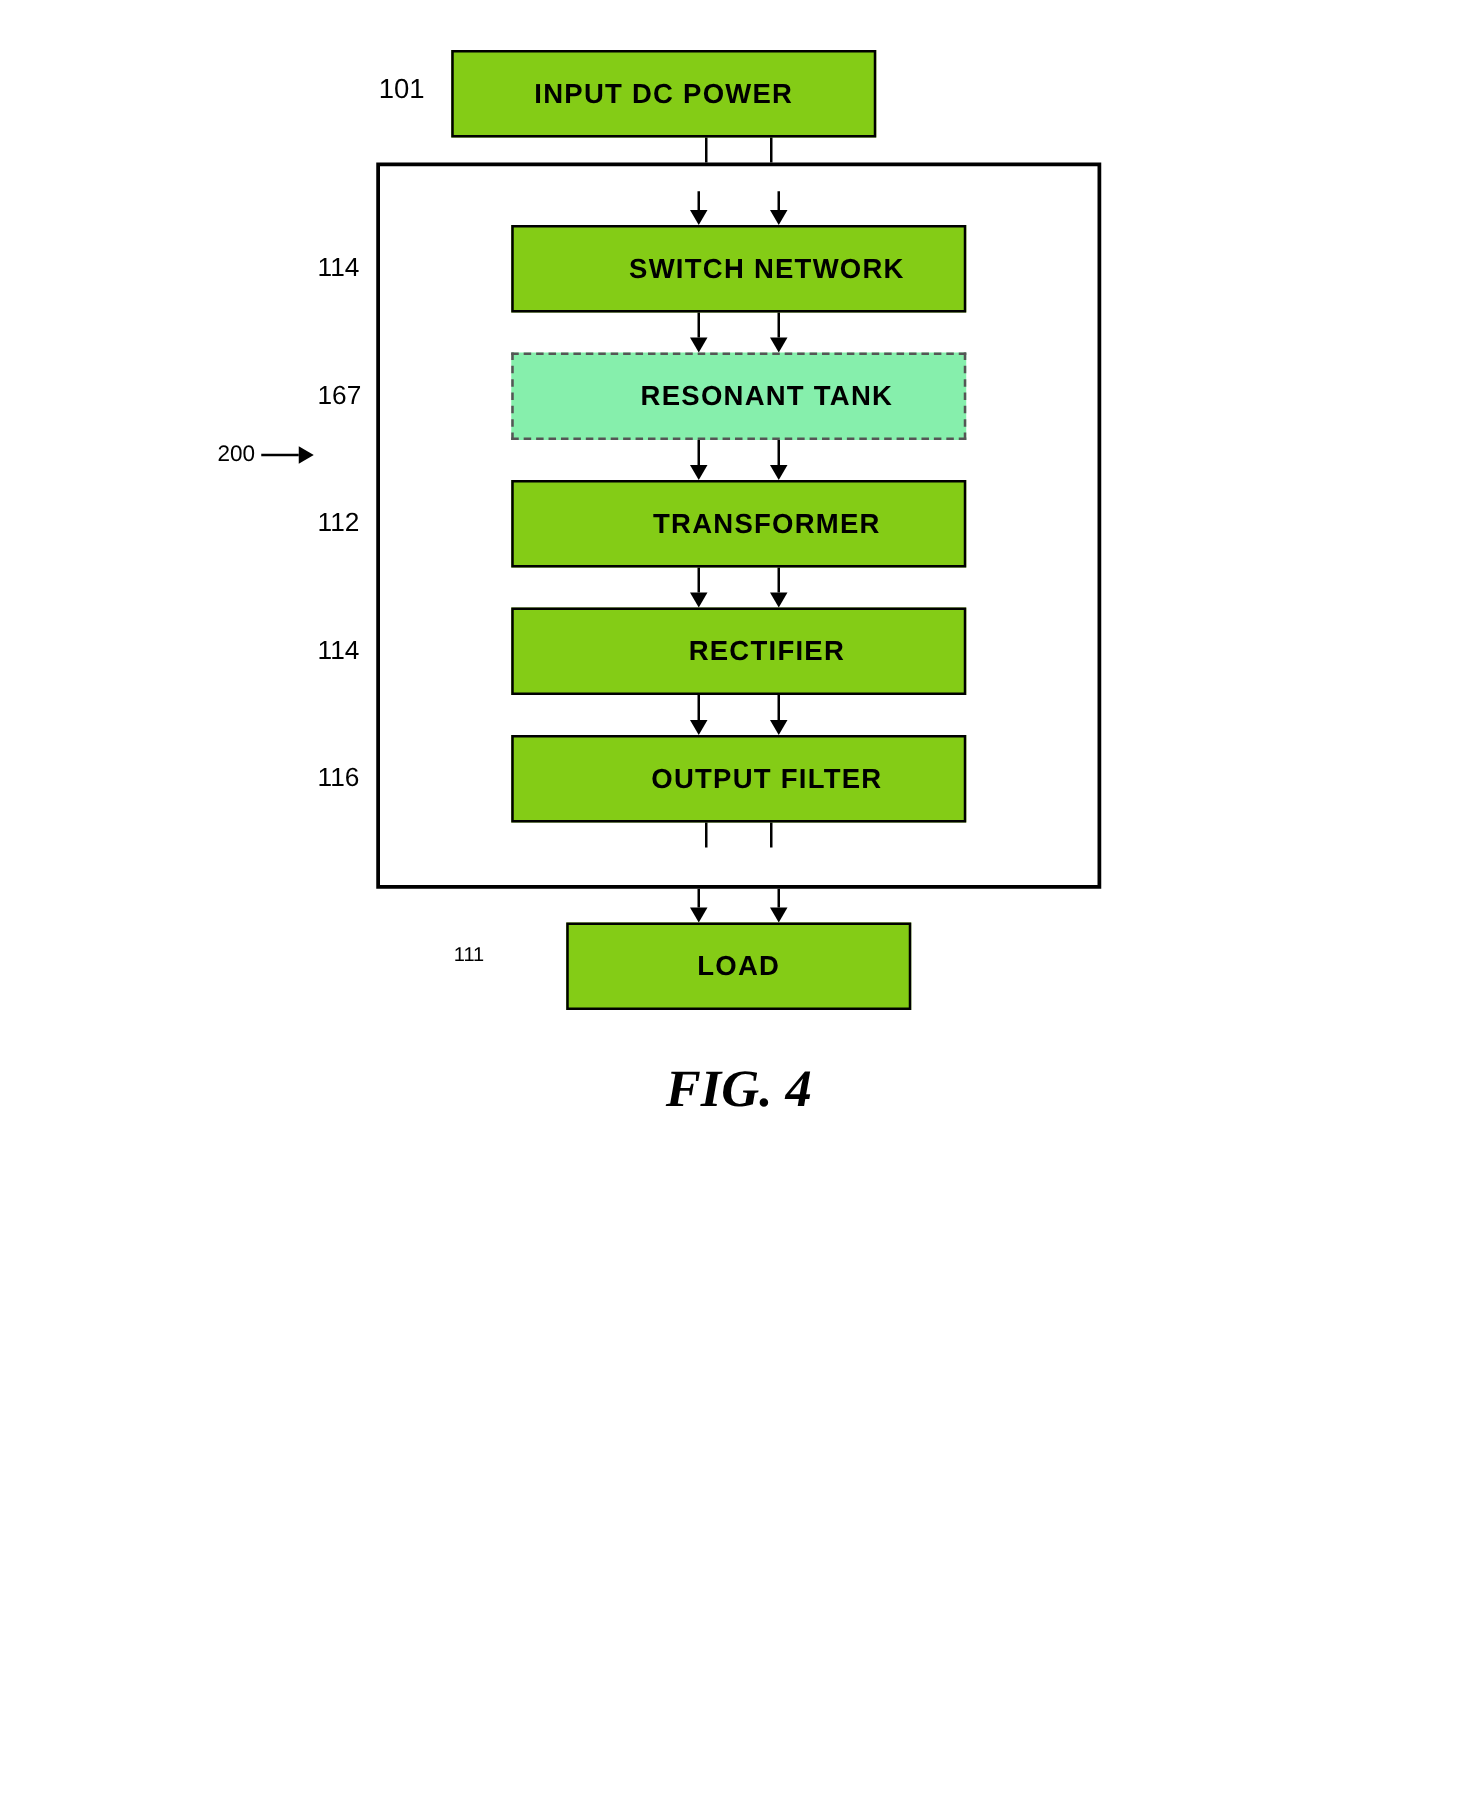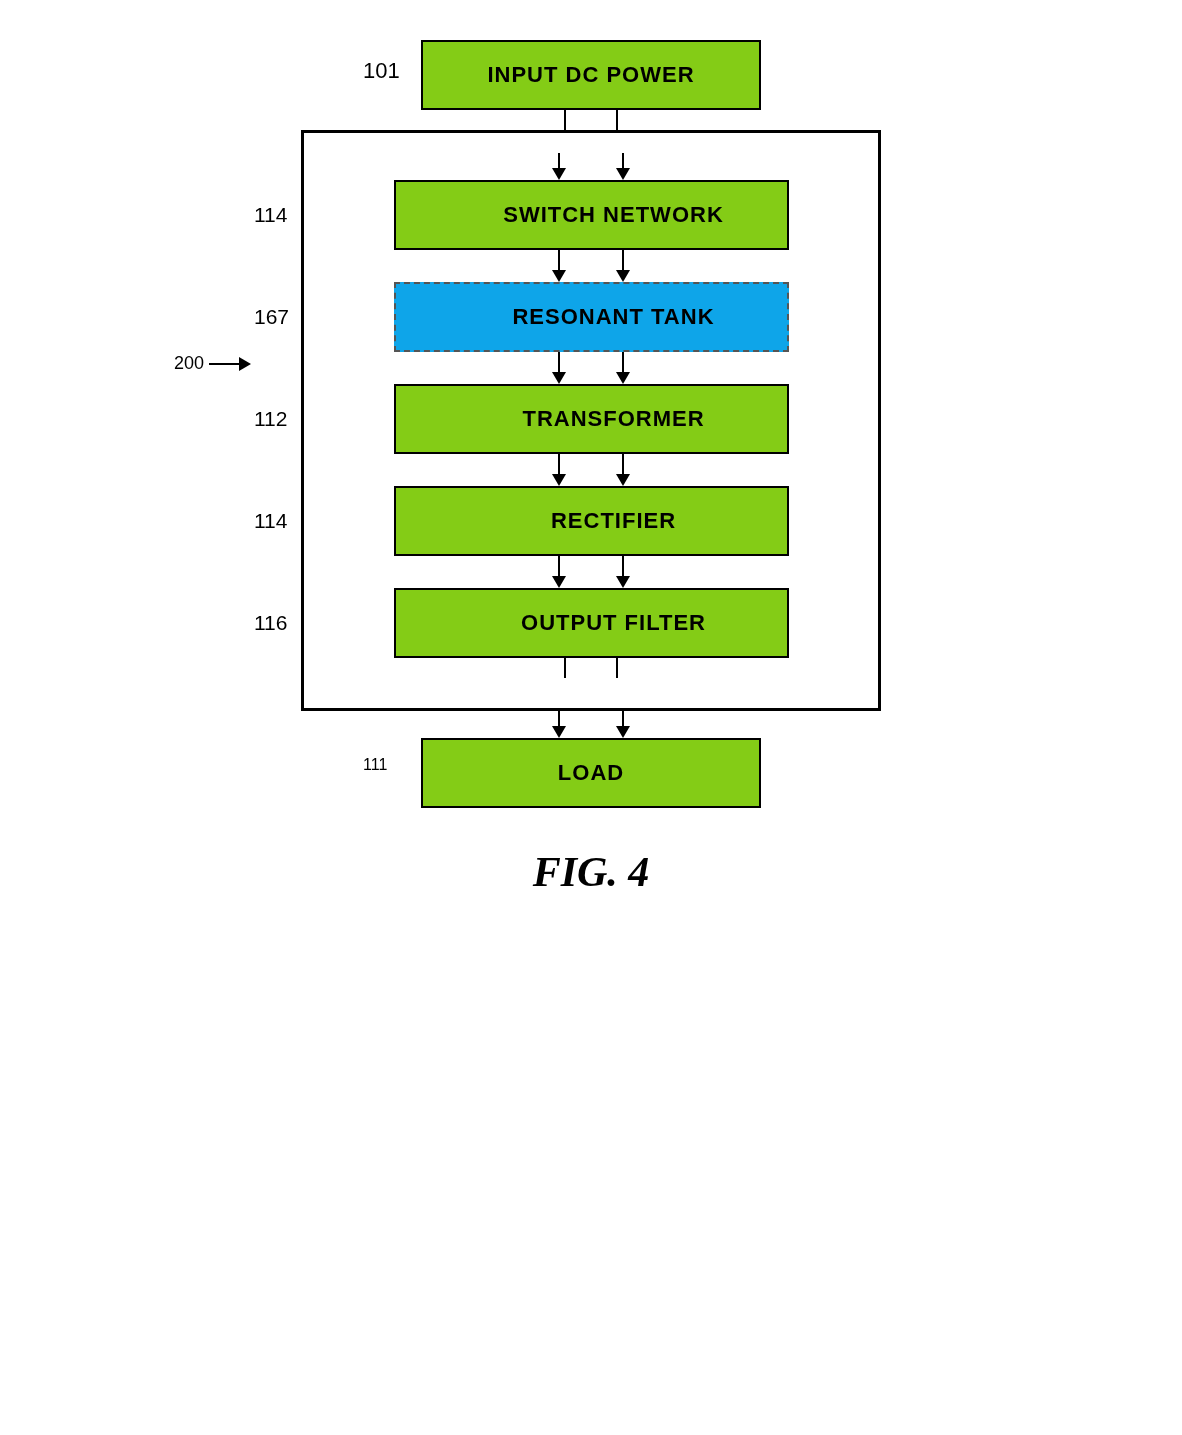--- a/index.html
+++ b/index.html
@@ -20,21 +20,20 @@
       flex-direction: column;
       align-items: center;
       position: relative;
       width: 700px;
     }
 
     
     .input-block-wrapper {
       display: flex;
       flex-direction: column;
-      align-items: center;
       position: relative;
       width: 100%;
     }
 
     .block {
       border: 2.5px solid #000;
       background: #84cc16;
       display: flex;
       align-items: center;
       justify-content: center;
@@ -80,21 +79,21 @@
       border: 3px solid #000;
       padding: 20px 40px 30px 40px;
       display: flex;
       flex-direction: column;
       align-items: center;
       position: relative;
       width: 580px;
     }
 
     .inner-block {
-      width: 395px;
+      width: 364px;
       height: 70px;
       position: relative;
       padding-left: 45px;
     }
 
     .block-label {
       position: absolute;
       font-size: 21px;
       font-weight: normal;
       white-space: nowrap;
@@ -118,21 +117,21 @@
     
     .load-block-wrapper {
       display: flex;
       flex-direction: column;
       align-items: center;
       position: relative;
       width: 100%;
     }
 
     .load-block {
-      width: 340px;
+      width: 276px;
       height: 70px;
     }
 
     
     .fig-label {
       font-size: 42px;
       font-style: italic;
       font-weight: bold;
       margin-top: 40px;
       font-family: 'Times New Roman', Times, serif;
@@ -166,21 +165,21 @@
     .arrow-right-head {
       width: 0;
       height: 0;
       border-top: 7px solid transparent;
       border-bottom: 7px solid transparent;
       border-left: 12px solid #000;
     }
 
     .resonant-tank-block {
       border: 2.5px dashed #555;
-      background: #0ea5e9;
+      background: #86efac;
     }
 
     .arrow-top {
       height: 20px;
     }
   </style>
 </head>
 <body>
 
 <div class="diagram-container">

